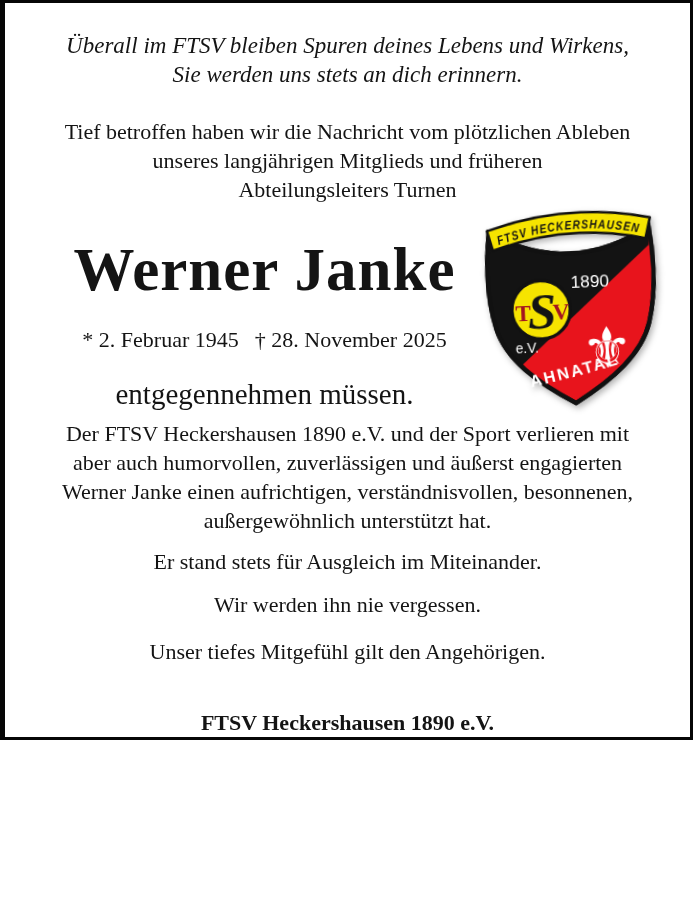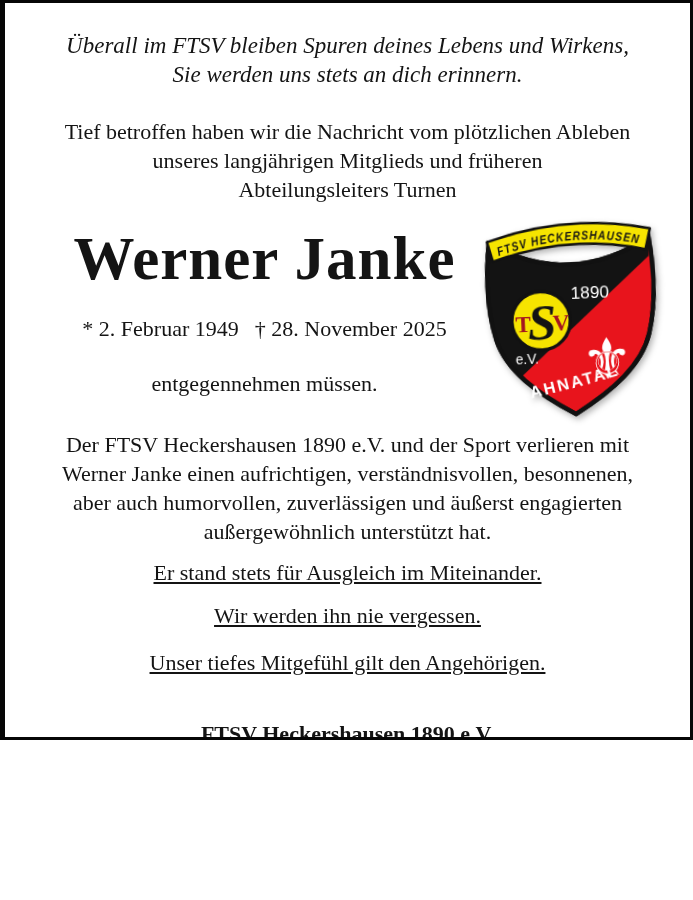--- a/index.html
+++ b/index.html
@@ -22,61 +22,61 @@
     text-align:center;
   }
   .intro {
     margin-top:28px;
     font-size:22px;
     line-height:29px;
     text-align:center;
   }
   .header-row {
     display:flex;
-    margin-top:14px;
+    margin-top:3px;
     padding:0 26px 0 38px;
-    align-items:flex-start;
+    align-items:flex-end;
   }
   .left-col { flex:1; text-align:center; padding-top:4px; }
   .name {
     font-size:61px;
     font-weight:bold;
     line-height:62px;
     letter-spacing:1px;
     margin-top:6px;
     white-space:nowrap;
   }
   .dates {
     margin-top:24px;
     font-size:22px;
     line-height:29px;
     display:flex;
     justify-content:center;
     gap:16px;
     white-space:nowrap;
   }
-  .closing { margin-top:26px; font-size:22px; line-height:29px; }
+  .closing { margin-top:26px; font-size:29px; line-height:29px; }
   .crest-wrap {
     flex:none;
     width:178px;
     padding-top:0px;
   }
   .crest-wrap svg {
     width:172px;
     display:block;
     transform:rotate(-2.5deg);
     filter:drop-shadow(2px 3px 3px rgba(0,0,0,0.30));
   }
   .tribute {
     margin-top:10px;
     font-size:22px;
     line-height:29px;
     text-align:center;
   }
-  .statement { font-size:22px; line-height:29px; text-align:center;text-decoration:underline; }
+  .statement { font-size:22px; line-height:29px; text-align:center; }
   .s0 { margin-top:12px; }
   .s1 { margin-top:14px; }
   .s2 { margin-top:18px; }
   .signature {
     margin-top:42px;
     font-size:22px;
     font-weight:bold;
     text-align:center;
     line-height:29px;
   }
@@ -100,21 +100,21 @@
   <div class="intro">
     <div>Tief betroffen haben wir die Nachricht vom plötzlichen Ableben</div>
     <div>unseres langjährigen Mitglieds und früheren</div>
     <div>Abteilungsleiters Turnen</div>
   </div>
 
   <div class="header-row">
     <div class="left-col">
       <div class="name">Werner Janke</div>
       <div class="dates">
-        <span>* 2. Februar 1949</span>
+        <span>* 2. Februar 1945</span>
         <span>† 28. November 2025</span>
       </div>
       <div class="closing">entgegennehmen müssen.</div>
     </div>
 
     <div class="crest-wrap">
       <svg viewBox="0 0 200 235" xmlns="http://www.w3.org/2000/svg">
         <defs>
           <clipPath id="shieldClip">
             <path d="M 7,26 C 40,46 72,54 100,54 C 128,54 160,46 193,26
@@ -153,22 +153,22 @@
         <path d="M 5,24 Q 100,-6 195,16 L 189,40 Q 100,18 11,47 Z" stroke="#111111" stroke-width="3" stroke-linejoin="round" fill="#f6e400"></path>
         <text font-size="14.5" font-weight="bold" font-style="italic" letter-spacing="1.5" font-family="Liberation Sans, sans-serif" fill="#131313">
           <textPath href="#bannerTextPath" startOffset="50%" text-anchor="middle" lengthAdjust="spacingAndGlyphs" textLength="166">FTSV HECKERSHAUSEN</textPath>
         </text>
       </svg>
     </div>
   </div>
 
   <div class="tribute">
     <div>Der FTSV Heckershausen 1890 e.V. und der Sport verlieren mit</div>
+    <div>aber auch humorvollen, zuverlässigen und äußerst engagierten</div>
     <div>Werner Janke einen aufrichtigen, verständnisvollen, besonnenen,</div>
-    <div>aber auch humorvollen, zuverlässigen und äußerst engagierten</div>
     <div>außergewöhnlich unterstützt hat.</div>
   </div>
 
   <div class="statement s0">Er stand stets für Ausgleich im Miteinander.</div>
   <div class="statement s1">Wir werden ihn nie vergessen.</div>
   <div class="statement s2">Unser tiefes Mitgefühl gilt den Angehörigen.</div>
 
   <div class="signature">FTSV Heckershausen 1890 e.V.</div>
 
   <div class="dateline">Ahnatal, im Dezember 2021</div>

